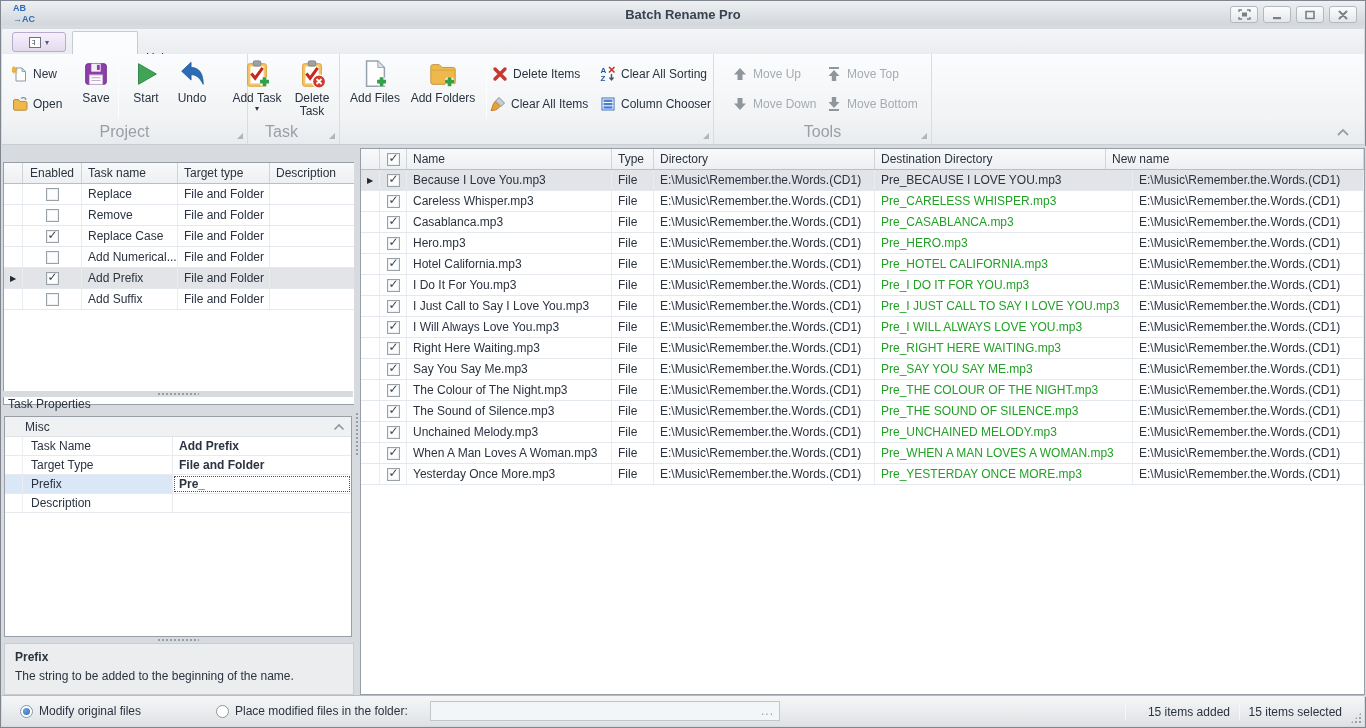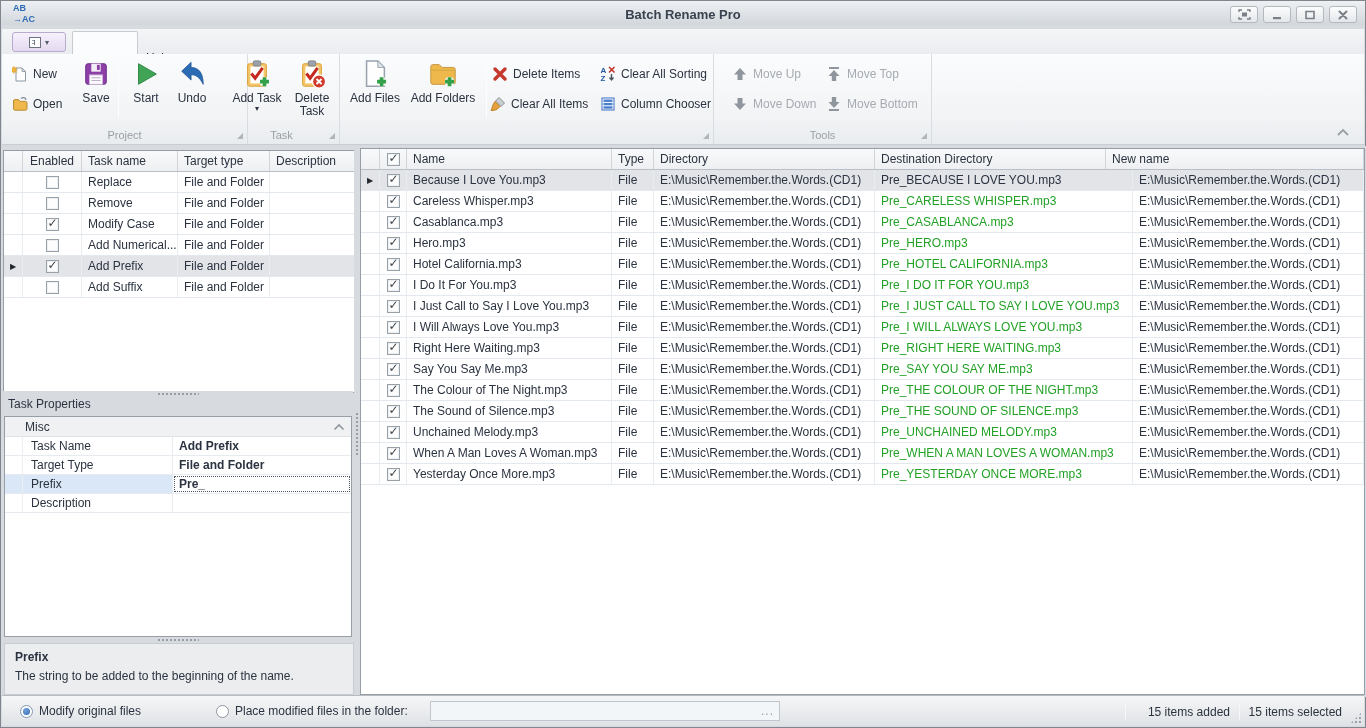--- a/index.html
+++ b/index.html
@@ -27,21 +27,21 @@
   .appmenu .wicon::before { content:""; position:absolute; left:2px; top:2px; right:5px; bottom:2px; border-right:1px solid #6c7480;
     background:repeating-linear-gradient(#9aa2ac 0 1px,transparent 1px 3px); }
   .ddglyph { font-size:8px; color:#555d66; font-family:"DejaVu Sans",sans-serif; }
   .tab { position:absolute; top:2px; height:23px; padding:16px 16px; line-height:22px; color:#2b3340;text-decoration:underline; }
   .tab.active { background:#fbfcfd; border:1px solid #c6cbd0; border-bottom:none; border-radius:2px 2px 0 0; }
 
   
   .ribbon { position:absolute; left:1px; right:1px; top:53px; height:91px;
     background:linear-gradient(#fbfcfd,#f1f3f5 72%,#e9ecef); border-bottom:1px solid #c9ced3; }
   .rgroup { position:absolute; top:0; height:90px; border-right:1px solid #d9dce0; }
-  .gcap { position:absolute; left:0; right:0; bottom:3px; text-align:center; font-size:11px; color:#9b9fa5; }
+  .gcap { position:absolute; left:0; right:0; bottom:3px; text-align:center; font-size:16px; color:#9b9fa5; }
   .glaunch { position:absolute; right:4px; bottom:5px; width:0; height:0;
     border-left:6px solid transparent; border-bottom:6px solid #b0b5bb; }
   .rsep { position:absolute; top:6px; height:58px; width:1px; background:#dcdfe3; border-right:1px solid #fdfdfe; }
   .rbtn-lg { position:absolute; top:2px; height:64px; display:flex; flex-direction:column; align-items:center; }
   .ric32 { height:36px; display:flex; align-items:center; }
   .rlbl { line-height:13px; text-align:center; white-space:pre-line; }
   .rbtn-sm { position:absolute; height:24px; display:flex; align-items:center; gap:5px; white-space:nowrap; }
   .ric16 { width:16px; height:16px; display:flex; }
   .dis .rlbl-sm { color:#a6abb1; }
   .dd { font-size:8px; line-height:8px; color:#2b3340; font-family:"DejaVu Sans",sans-serif; }
@@ -356,21 +356,21 @@
 
     <div class="collapse">
       <svg width="14" height="10" viewBox="0 0 14 10">
           <path d="M2 8 L7 3 L12 8" fill="none" stroke="#9aa0a6" stroke-width="1.8"></path>
         </svg>
     </div>
   </div>
 
   <div class="main">
 
-    <div class="grid" style="left:1px;top:4px;width:418px;height:243px">
+    <div class="grid" style="left:1px;top:16px;width:418px;height:243px">
       <div class="ghead">
           <div class="cell c0"></div>
           <div class="cell c1">Enabled</div>
           <div class="cell c2 txt">Task name</div>
           <div class="cell c3 txt">Target type</div>
           <div class="cell c4 txt">Description</div>
         </div>
       <div>
           <div class="grow">
             <div class="cell c0"></div>
@@ -388,21 +388,21 @@
             </div>
             <div class="cell c2 txt">Remove</div>
             <div class="cell c3 txt">File and Folder</div>
             <div class="cell c4 txt"></div>
           </div>
           <div class="grow">
             <div class="cell c0"></div>
             <div class="cell c1">
               <div class="cb on"></div>
             </div>
-            <div class="cell c2 txt">Modify Case</div>
+            <div class="cell c2 txt">Replace Case</div>
             <div class="cell c3 txt">File and Folder</div>
             <div class="cell c4 txt"></div>
           </div>
           <div class="grow">
             <div class="cell c0"></div>
             <div class="cell c1">
               <div class="cb"></div>
             </div>
             <div class="cell c2 txt">Add Numerical...</div>
             <div class="cell c3 txt">File and Folder</div>

